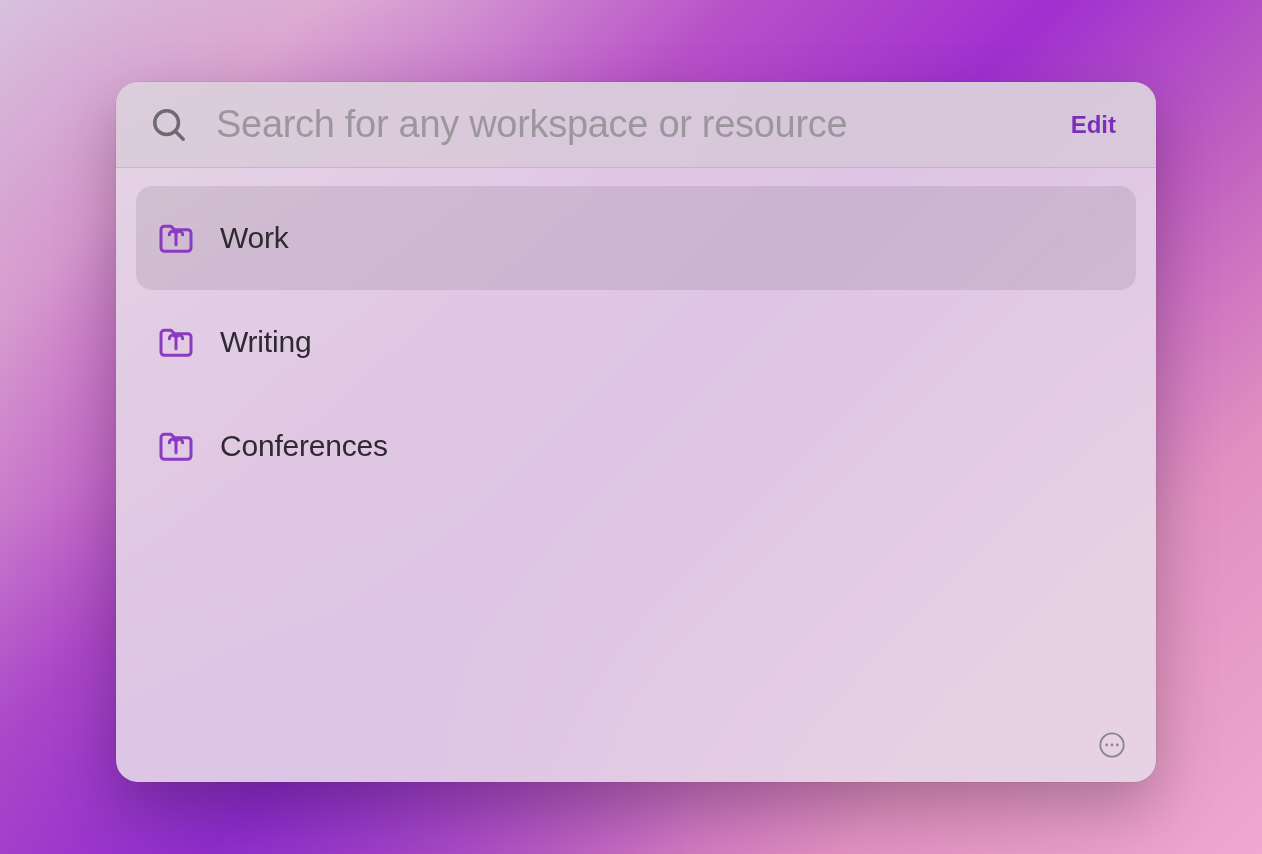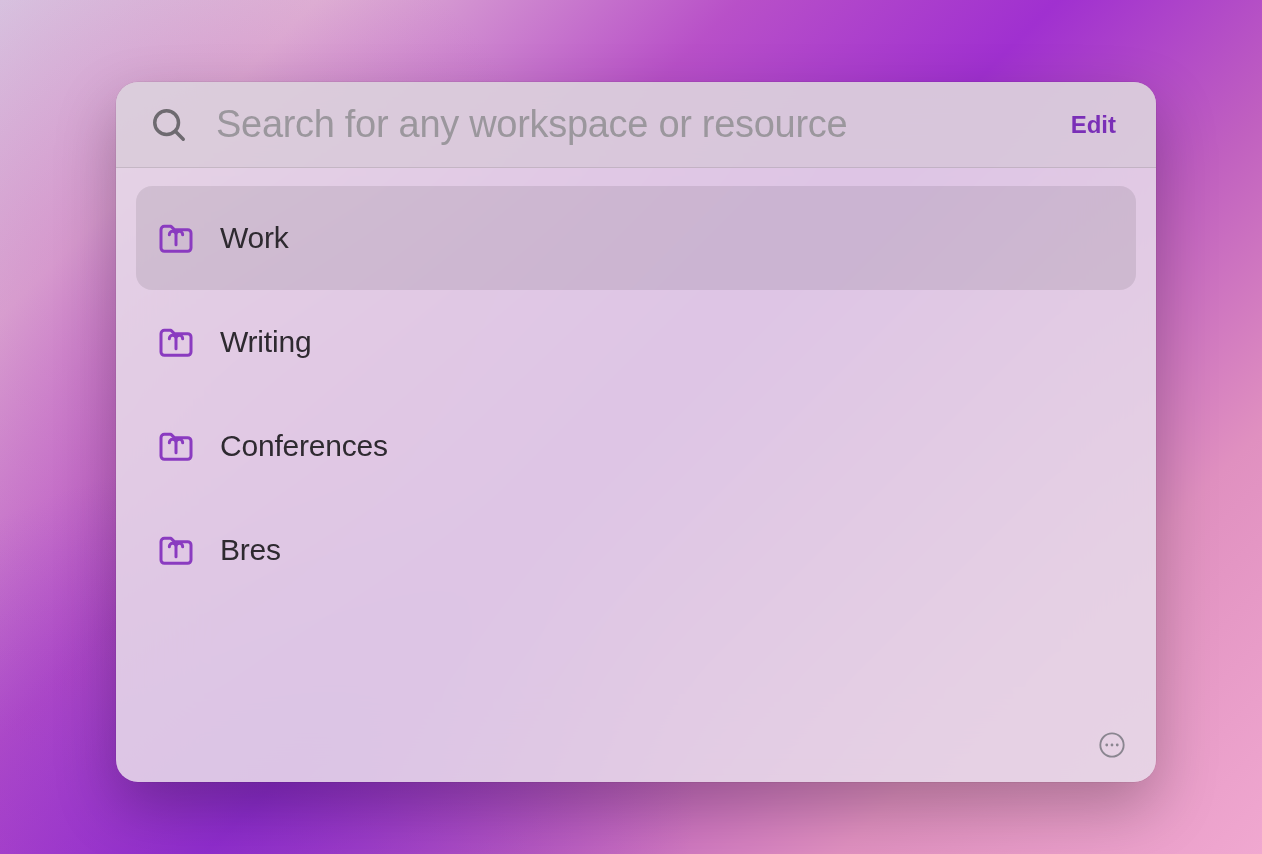--- a/index.html
+++ b/index.html
@@ -196,29 +196,20 @@
     <div class="list-item">
       <span class="folder-icon">
         <svg viewBox="0 0 24 24" fill="none" stroke="currentColor" stroke-width="1.8" stroke-linejoin="round" stroke-linecap="round">
           <path d="M3 7 a2 2 0 0 1 2-2 h4 l2 2 h8 a2 2 0 0 1 2 2 v9 a2 2 0 0 1 -2 2 H5 a2 2 0 0 1 -2-2 Z"></path>
           <path d="M12 10 v6 M12 10 a2 2 0 0 1 4 0 M12 10 a2 2 0 0 0 -4 0"></path>
         </svg>
       </span>
       <span class="list-label">Conferences</span>
     </div>
 
-    <div class="list-item">
-      <span class="folder-icon">
-        <svg viewBox="0 0 24 24" fill="none" stroke="currentColor" stroke-width="1.8" stroke-linejoin="round" stroke-linecap="round">
-          <path d="M3 7 a2 2 0 0 1 2-2 h4 l2 2 h8 a2 2 0 0 1 2 2 v9 a2 2 0 0 1 -2 2 H5 a2 2 0 0 1 -2-2 Z"></path>
-          <path d="M12 10 v6 M12 10 a2 2 0 0 1 4 0 M12 10 a2 2 0 0 0 -4 0"></path>
-        </svg>
-      </span>
-      <span class="list-label">Bres</span>
-    </div>
 
   </div>
 
   <button class="more-button">
     <span>
       <svg viewBox="0 0 24 24" width="28" height="28" fill="none" stroke="currentColor" stroke-width="1.6">
         <circle cx="12" cy="12" r="10"></circle>
         <circle cx="7.5" cy="12" r="1.2" fill="currentColor" stroke="none"></circle>
         <circle cx="12" cy="12" r="1.2" fill="currentColor" stroke="none"></circle>
         <circle cx="16.5" cy="12" r="1.2" fill="currentColor" stroke="none"></circle>

